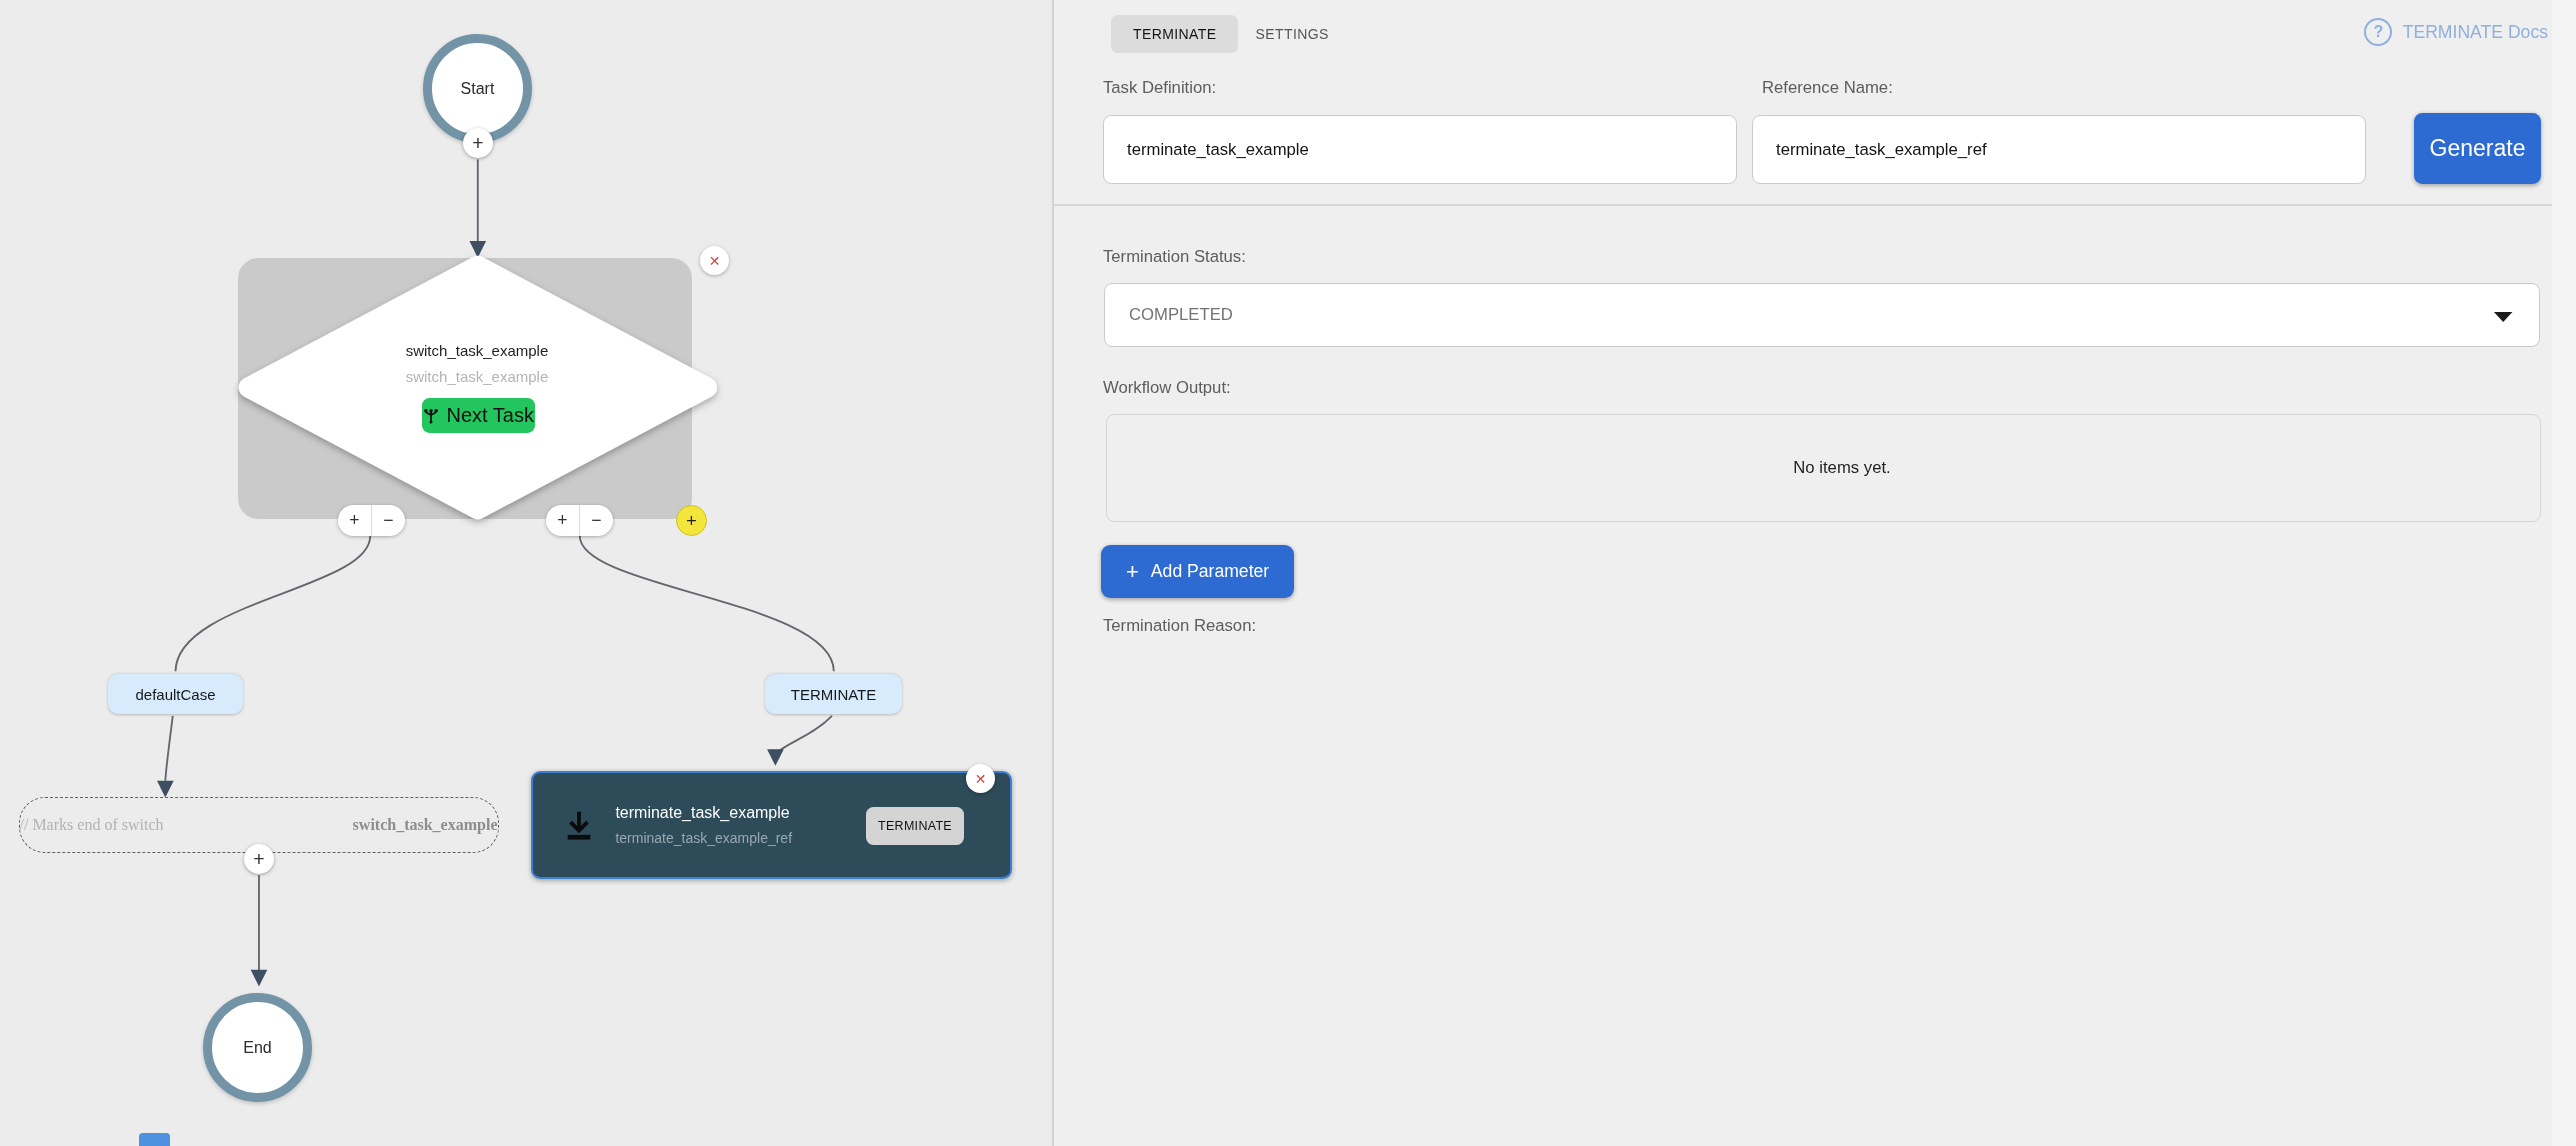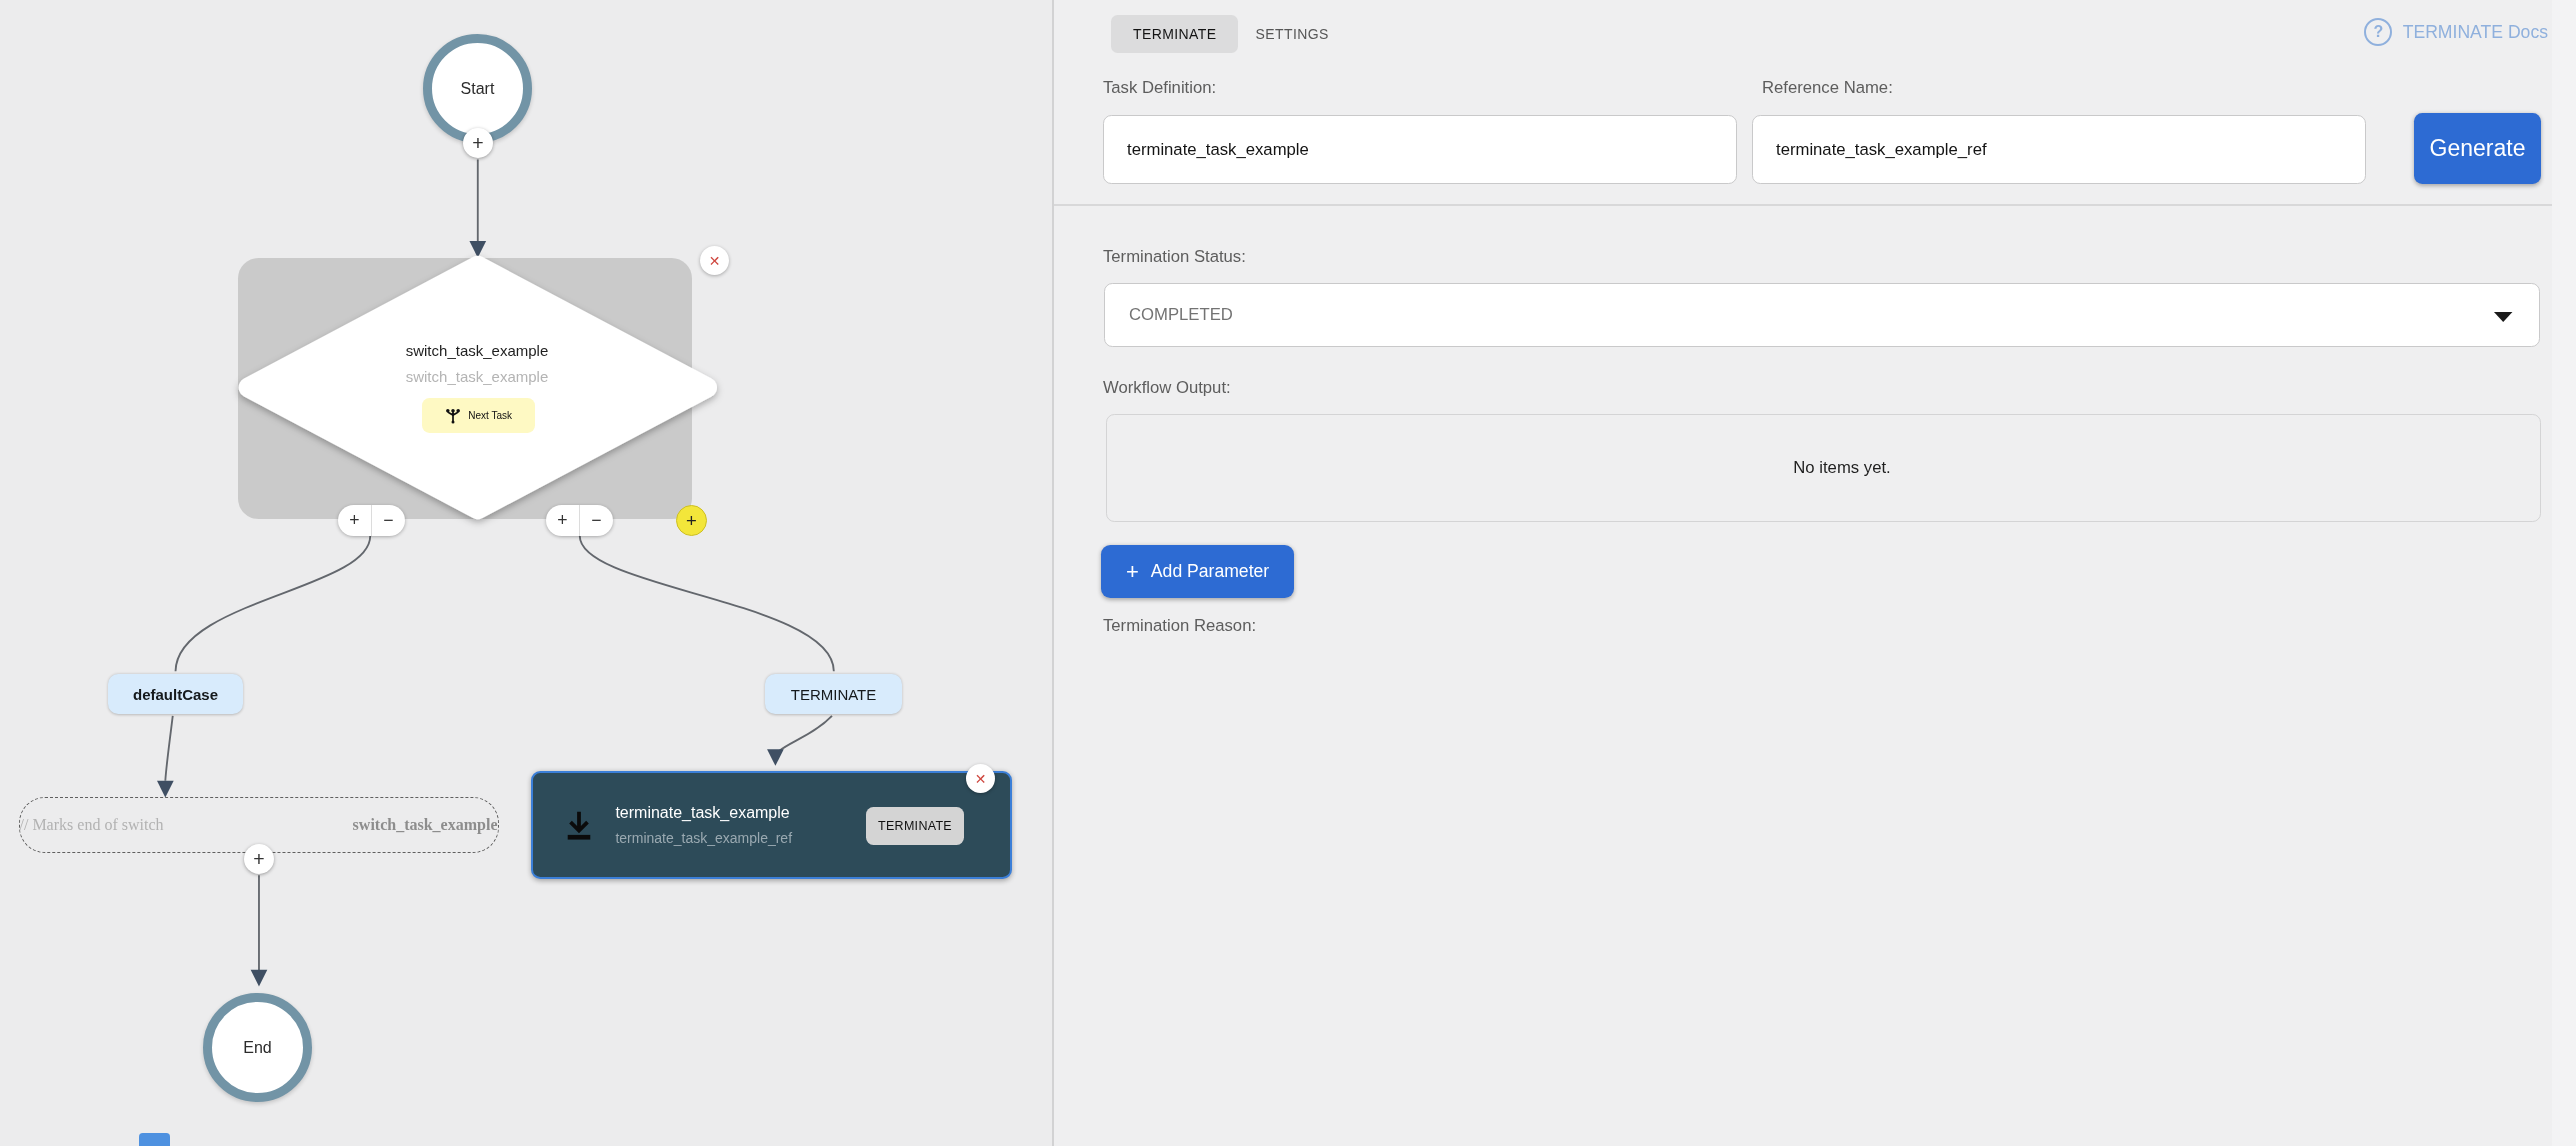--- a/index.html
+++ b/index.html
@@ -22,22 +22,22 @@
     box-shadow:0 0.9px 3.7px rgba(0,0,0,.35); display:flex; align-items:center; justify-content:center;
     font-size:19.5px; font-weight:400; color:#333; cursor:pointer; }
 
   .switch-container { position:absolute; left:238px; top:258px; width:454px; height:261px;
     border-radius:20.4px; background:#cacaca; }
 
   .diamond-text { position:absolute; width:352px; left:301px; text-align:center; }
   .dt-name { top:342px; font-size:15px; color:#1f1f1f; }
   .dt-ref  { top:368px; font-size:15px; color:#b4b4b4; }
   .next-task-chip { position:absolute; left:422px; top:398px; width:113px; height:35px;
-    background:#fef9c3; border-radius:7.4px; display:flex; align-items:center; justify-content:center;
-    gap:7.4px; font-size:10px; color:#111; cursor:pointer; }
+    background:#22c55e; border-radius:7.4px; display:flex; align-items:center; justify-content:center;
+    gap:7.4px; font-size:20px; color:#111; cursor:pointer; }
 
   .close-btn { position:absolute; width:29px; height:29px; border-radius:50%; background:#fff;
     box-shadow:0 0.9px 3.7px rgba(0,0,0,.3); display:flex; align-items:center; justify-content:center;
     font-size:14px; color:#cf4840; cursor:pointer; }
   .close-switch    { left:700px;  top:246px; }
   .close-terminate { left:966px; top:764px; }
 
   .pm-pill { position:absolute; width:67px; height:31px; background:#fff; border-radius:16px;
     box-shadow:0 0.9px 3.7px rgba(0,0,0,.3); display:flex; }
   .pm-pill .half { flex:1; display:flex; align-items:center; justify-content:center;
@@ -46,21 +46,21 @@
   .pm-left  { left:338px; top:505px; }
   .pm-right { left:546px; top:505px; }
 
   .plus-yellow { position:absolute; left:676px; top:505px; width:31px; height:31px; border-radius:50%;
     background:#f3e63a; border:1.9px solid #cdbf23; display:flex; align-items:center; justify-content:center;
     font-size:18.5px; color:#222; cursor:pointer; }
 
   .branch-chip { position:absolute; height:40px; background:#d8ebfc; border-radius:10.2px;
     box-shadow:0 0.9px 2.8px rgba(0,0,0,.22); display:flex; align-items:center; justify-content:center;
     font-size:15px; color:#15191c; cursor:pointer; }
-  .branch-left  { left:108px; top:674px; width:135px;font-weight:bold; }
+  .branch-left  { left:108px; top:674px; width:135px; }
   .branch-right { left:765px; top:674px; width:137px; }
 
   .end-switch-box { position:absolute; left:18.5px; top:797px; width:480px; height:56px;
     border:1.9px dashed #5f5f5f; border-radius:26px; display:flex; align-items:center; justify-content:space-between;
     gap:13px; font-size:16px;font-family:Liberation Serif, serif; }
   .es-comment { color:#b2b2b2; }
   .es-name { color:#8d8d8d; font-weight:600; }
 
   .terminate-node { position:absolute; left:531px; top:771px; width:481px; height:108px;
     background:#2d4b59; border:2.8px solid #3b7fd8; border-radius:9.3px;

